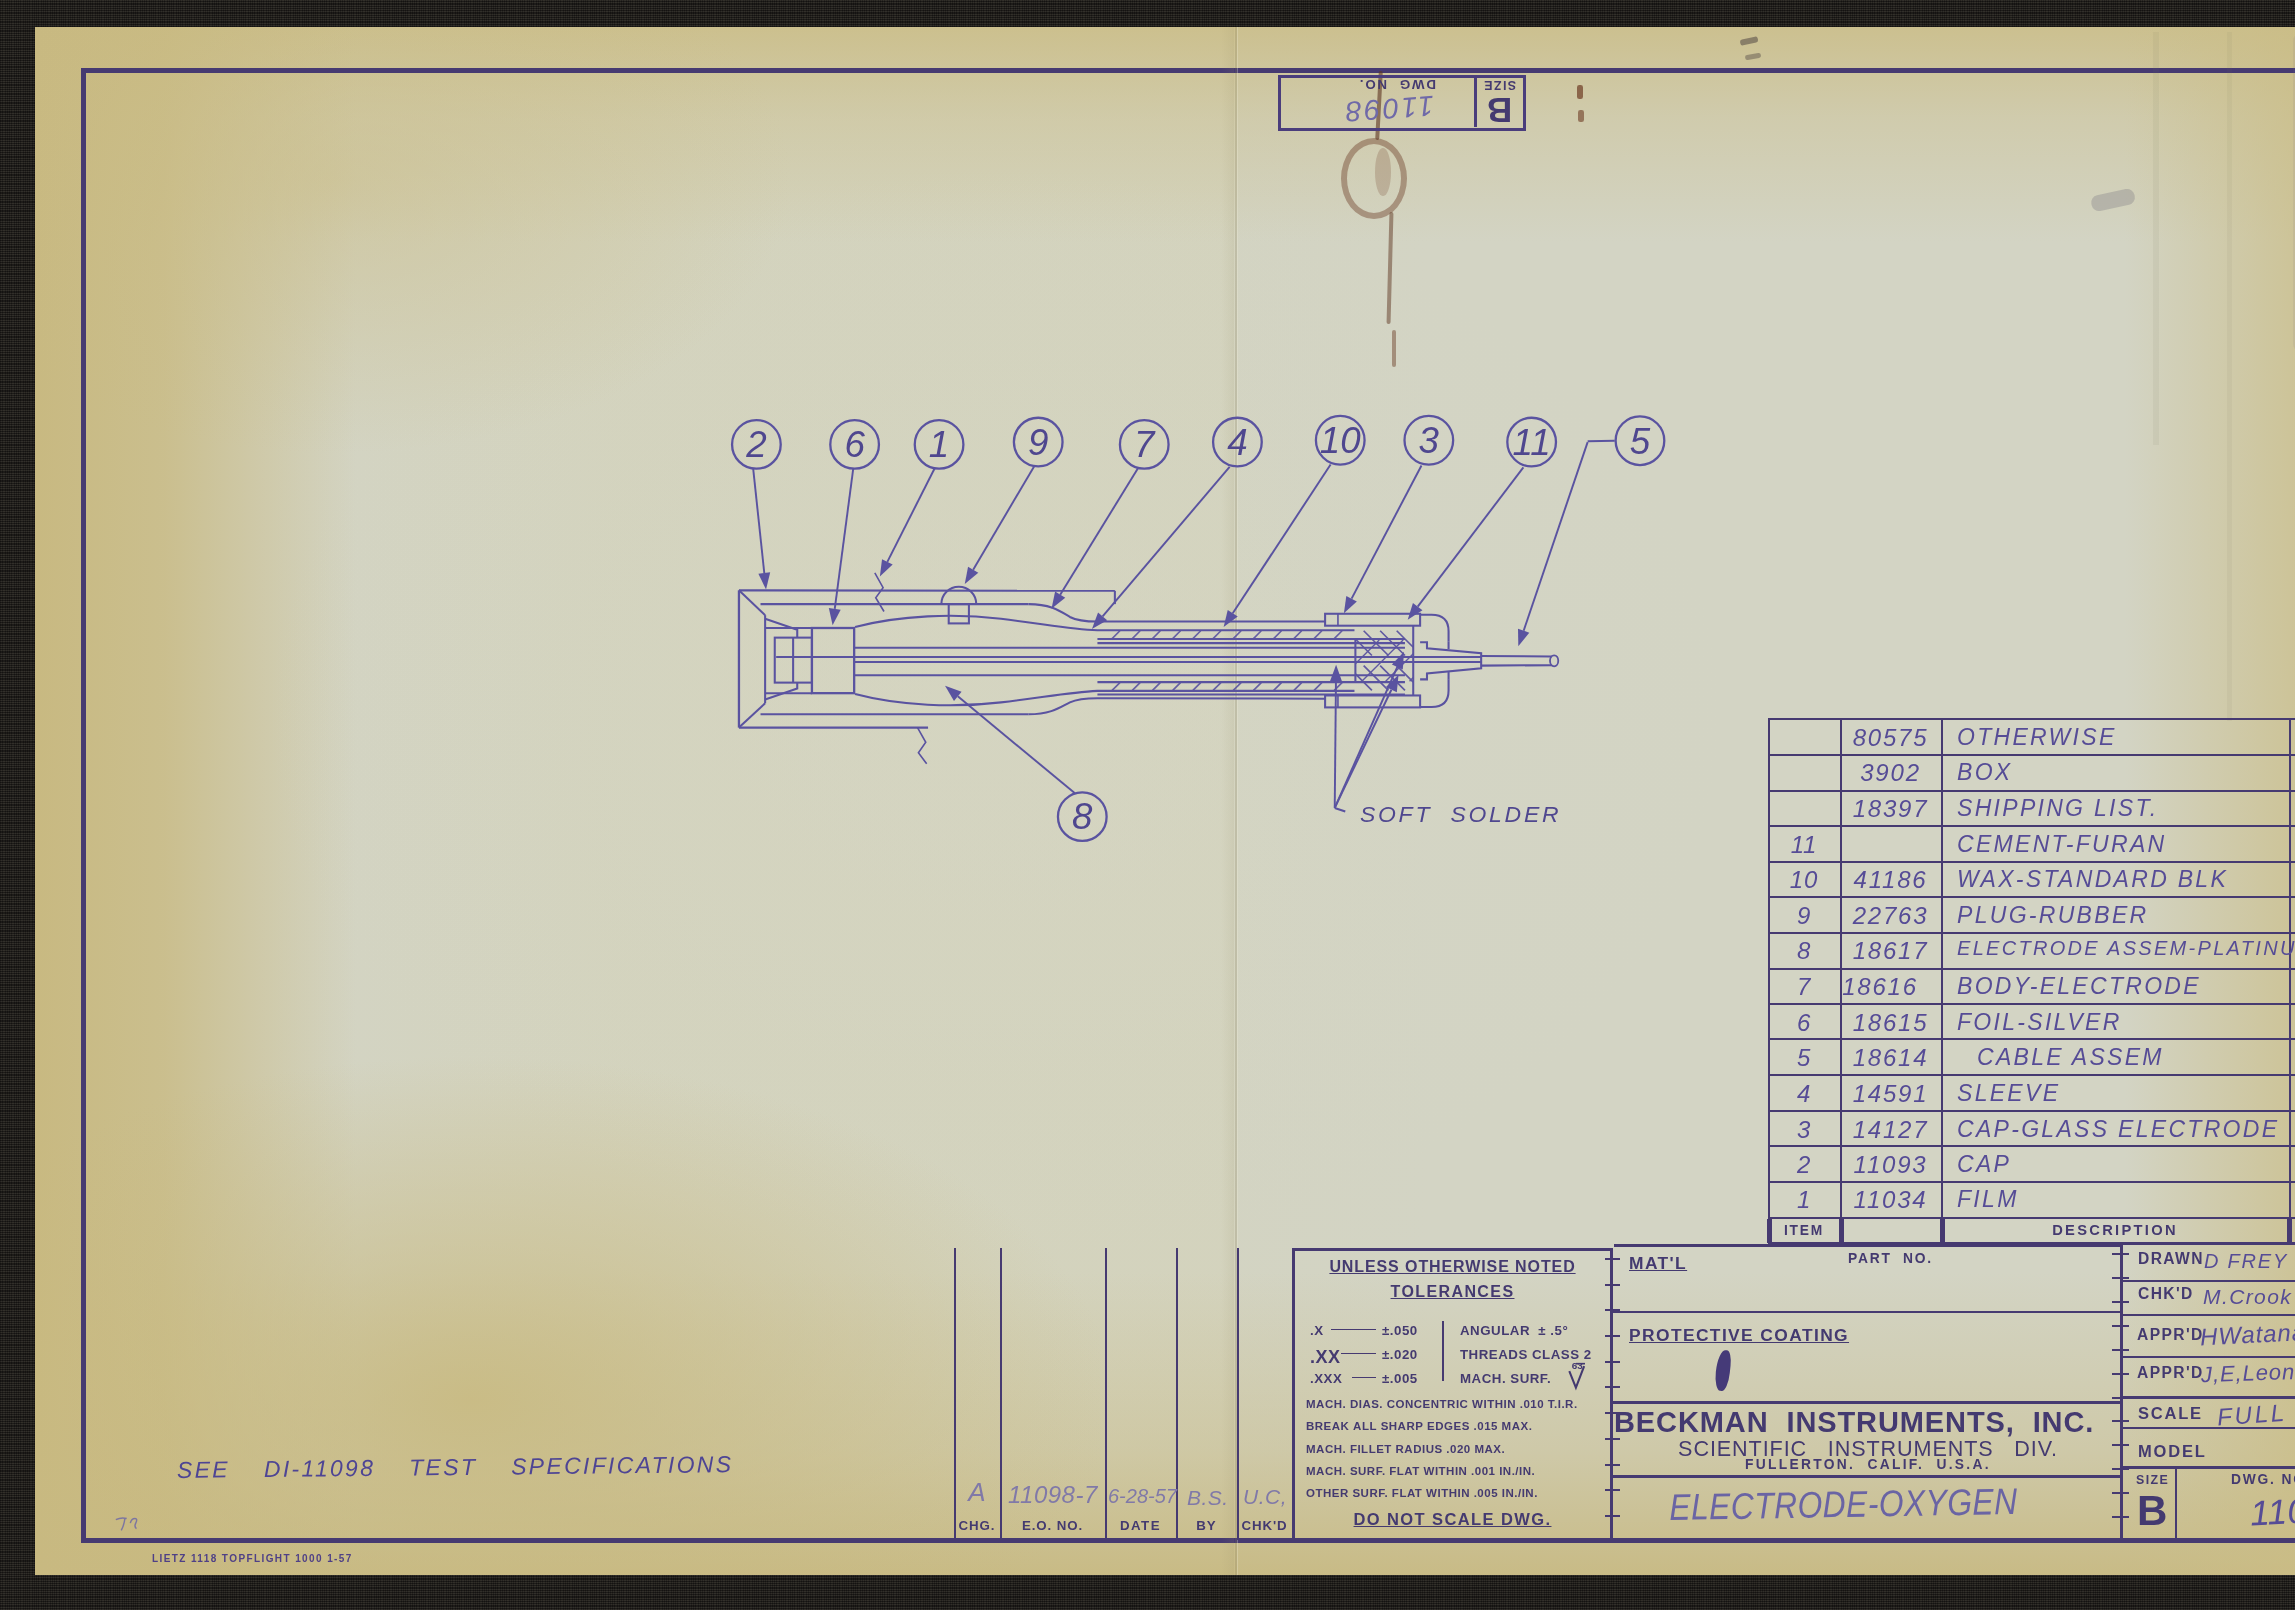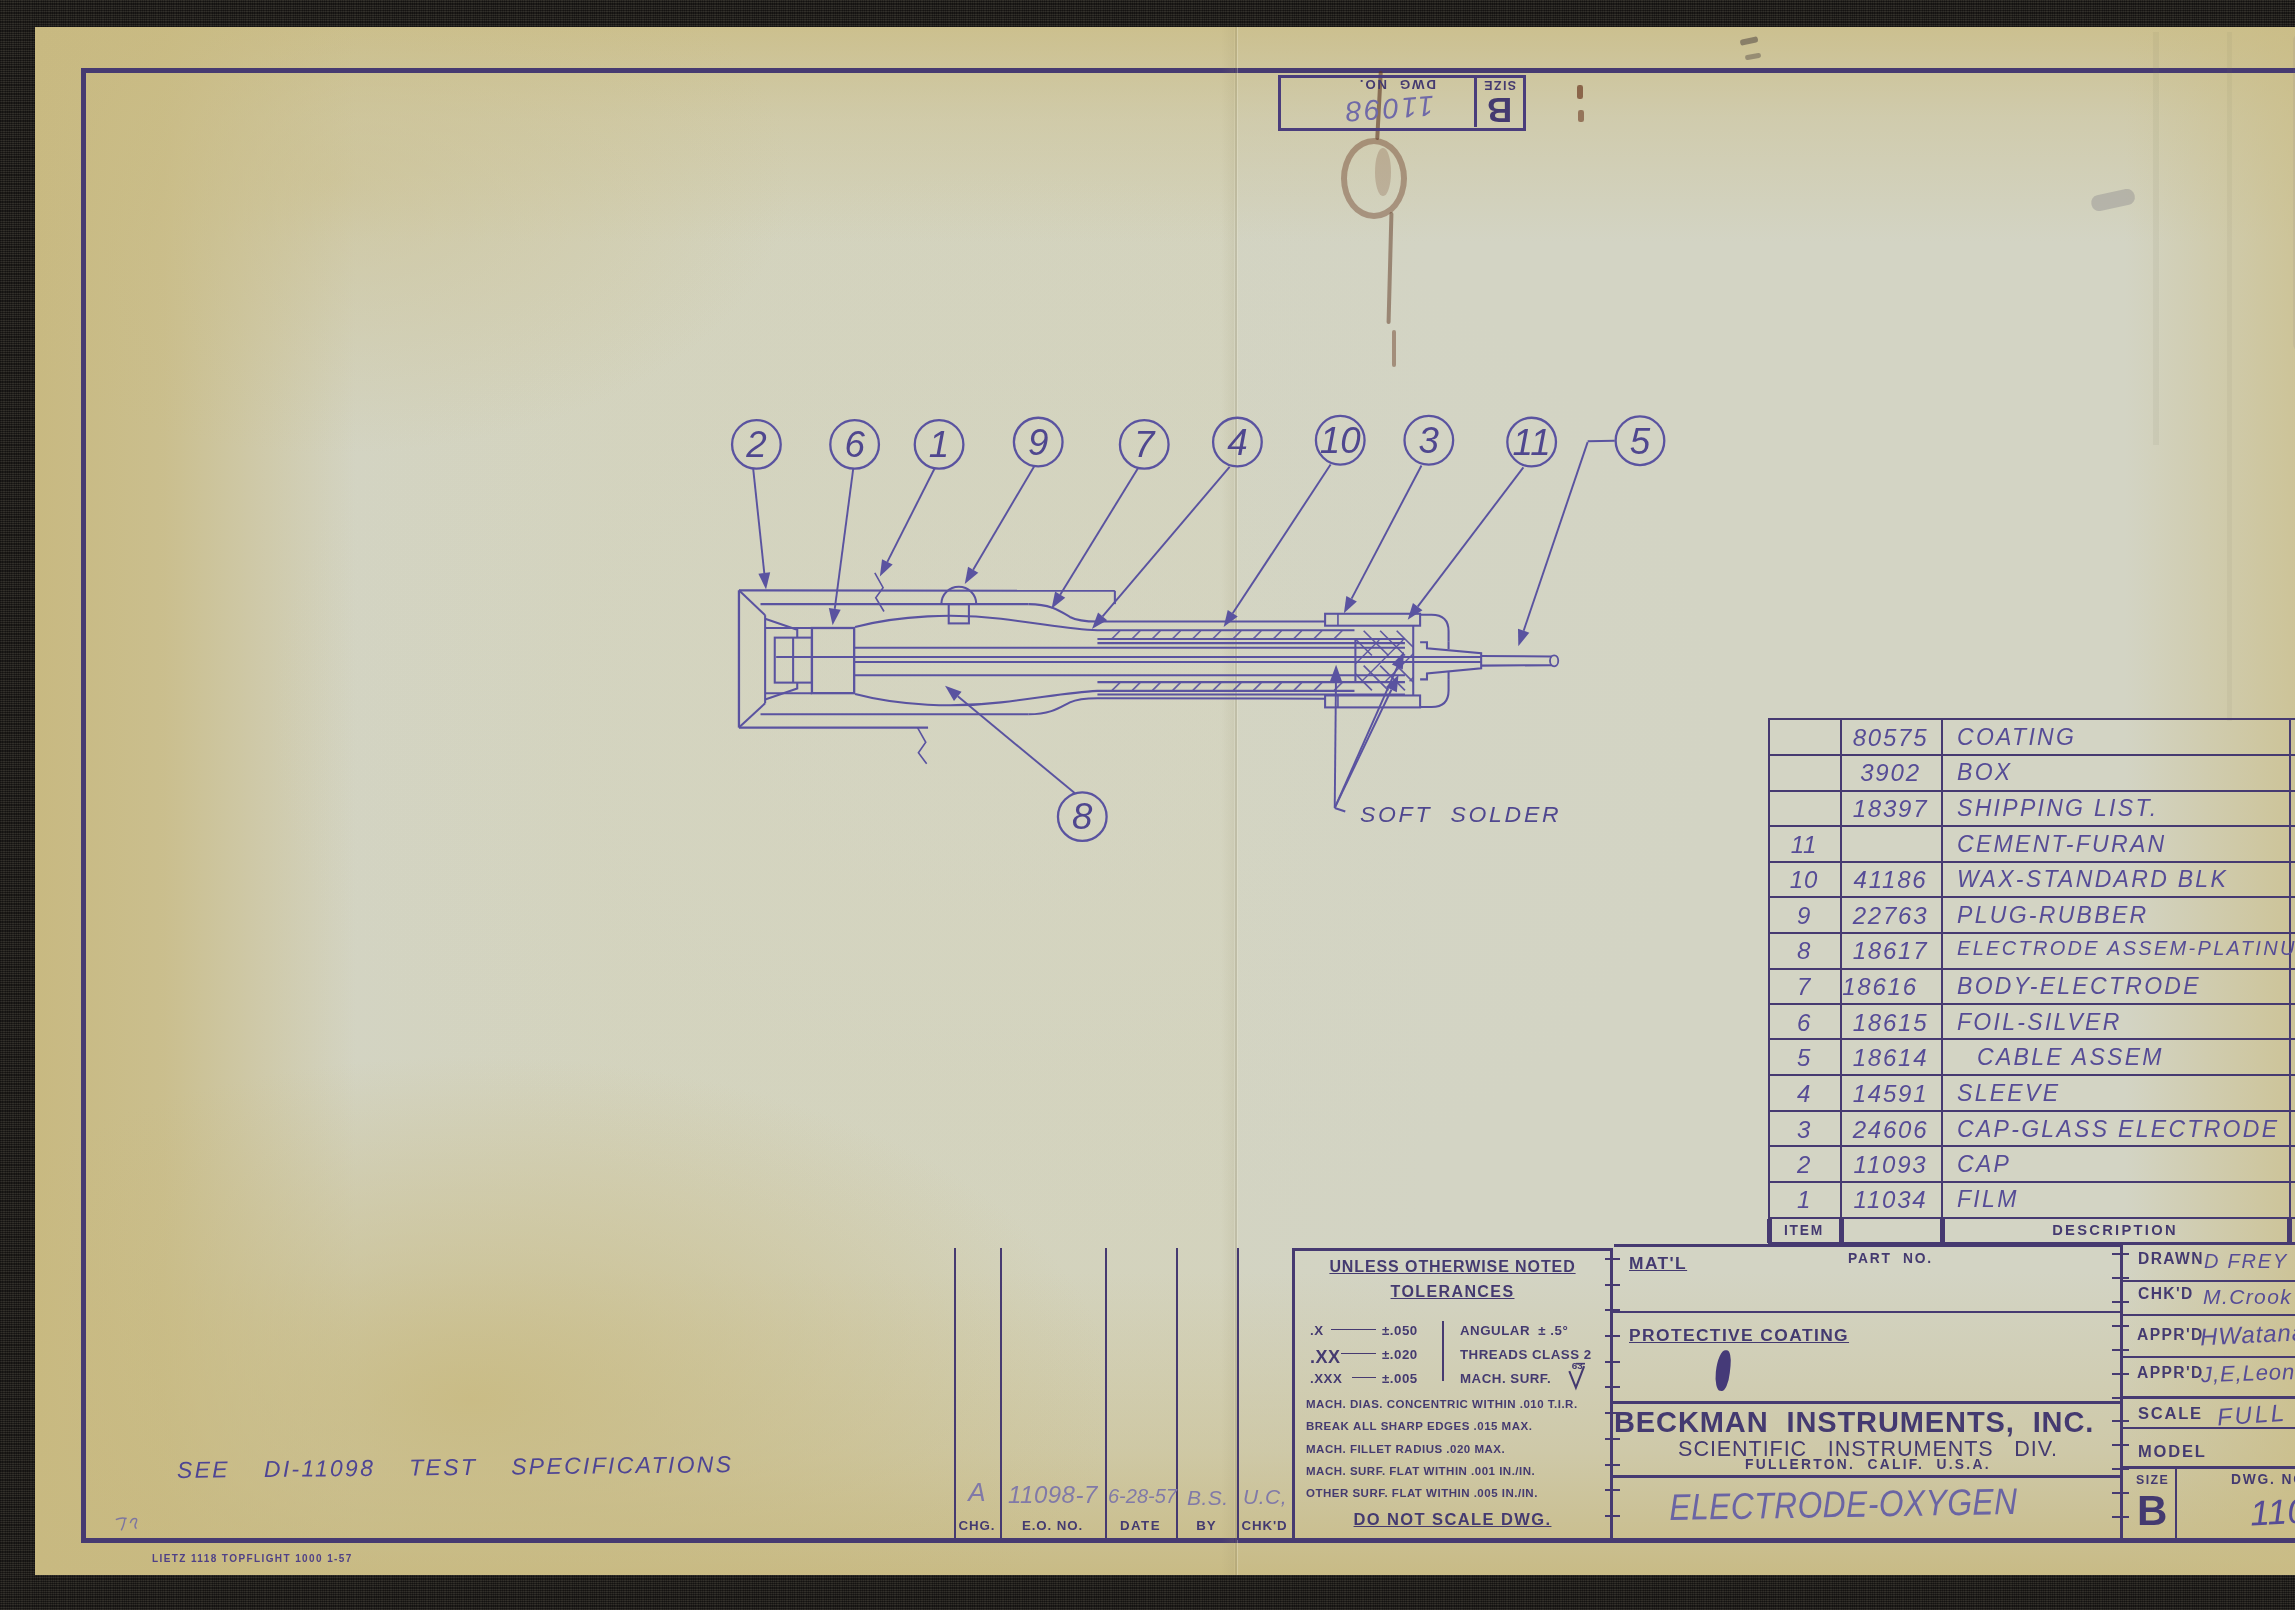--- a/index.html
+++ b/index.html
@@ -223,21 +223,21 @@
 <div class="abs" style="left:1768px;top:1110px;width:632px;height:2.3px;background:#463a71;"></div>
 <div class="abs" style="left:1768px;top:1145px;width:632px;height:2.3px;background:#463a71;"></div>
 <div class="abs" style="left:1768px;top:1181px;width:632px;height:2.3px;background:#463a71;"></div>
 <div class="abs" style="left:1768px;top:1217px;width:632px;height:2.3px;background:#463a71;"></div>
 <div class="abs" style="left:1768px;top:1242px;width:632px;height:2.8px;background:#463a71;"></div>
 <div class="abs" style="left:1768px;top:718px;width:2.3px;height:526px;background:#463a71;"></div>
 <div class="abs" style="left:1840px;top:718px;width:2.3px;height:526px;background:#463a71;"></div>
 <div class="abs" style="left:1941px;top:718px;width:2.3px;height:526px;background:#463a71;"></div>
 <div class="abs" style="left:2289px;top:718px;width:2.3px;height:526px;background:#463a71;"></div>
 <div class="hand" style="left:1840px;top:724px;font-size:24px;color:#564c96;letter-spacing:1.8px;width:101px;text-align:center;">80575</div>
-<div class="hand" style="left:1957px;top:724px;font-size:23px;color:#564c96;letter-spacing:2.3px;">COATING</div>
+<div class="hand" style="left:1957px;top:724px;font-size:23px;color:#564c96;letter-spacing:2.3px;">OTHERWISE</div>
 
 <div class="hand" style="left:1840px;top:759px;font-size:24px;color:#564c96;letter-spacing:1.8px;width:101px;text-align:center;">3902</div>
 <div class="hand" style="left:1957px;top:759px;font-size:23px;color:#564c96;letter-spacing:2.3px;">BOX</div>
 
 <div class="hand" style="left:1840px;top:795px;font-size:24px;color:#564c96;letter-spacing:1.8px;width:101px;text-align:center;">18397</div>
 <div class="hand" style="left:1957px;top:795px;font-size:23px;color:#564c96;letter-spacing:2.3px;">SHIPPING LIST.</div>
 
 <div class="hand" style="left:1768px;top:831px;font-size:24px;color:#564c96;letter-spacing:0.9px;width:72px;text-align:center;">11</div>
 <div class="hand" style="left:1957px;top:831px;font-size:23px;color:#564c96;letter-spacing:2.3px;">CEMENT-FURAN</div>
 
@@ -263,21 +263,21 @@
 
 <div class="hand" style="left:1768px;top:1044px;font-size:24px;color:#564c96;letter-spacing:0.9px;width:72px;text-align:center;">5</div>
 <div class="hand" style="left:1840px;top:1044px;font-size:24px;color:#564c96;letter-spacing:1.8px;width:101px;text-align:center;">18614</div>
 <div class="hand" style="left:1957px;top:1044px;font-size:23px;color:#564c96;letter-spacing:2.3px;margin-left:20px;">CABLE ASSEM</div>
 
 <div class="hand" style="left:1768px;top:1080px;font-size:24px;color:#564c96;letter-spacing:0.9px;width:72px;text-align:center;">4</div>
 <div class="hand" style="left:1840px;top:1080px;font-size:24px;color:#564c96;letter-spacing:1.8px;width:101px;text-align:center;">14591</div>
 <div class="hand" style="left:1957px;top:1080px;font-size:23px;color:#564c96;letter-spacing:2.3px;">SLEEVE</div>
 
 <div class="hand" style="left:1768px;top:1116px;font-size:24px;color:#564c96;letter-spacing:0.9px;width:72px;text-align:center;">3</div>
-<div class="hand" style="left:1840px;top:1116px;font-size:24px;color:#564c96;letter-spacing:1.8px;width:101px;text-align:center;">24606</div>
+<div class="hand" style="left:1840px;top:1116px;font-size:24px;color:#564c96;letter-spacing:1.8px;width:101px;text-align:center;">14127</div>
 <div class="hand" style="left:1957px;top:1116px;font-size:23px;color:#564c96;letter-spacing:2.3px;">CAP-GLASS ELECTRODE</div>
 
 <div class="hand" style="left:1768px;top:1151px;font-size:24px;color:#564c96;letter-spacing:0.9px;width:72px;text-align:center;">2</div>
 <div class="hand" style="left:1840px;top:1151px;font-size:24px;color:#564c96;letter-spacing:1.8px;width:101px;text-align:center;">11093</div>
 <div class="hand" style="left:1957px;top:1151px;font-size:23px;color:#564c96;letter-spacing:2.3px;">CAP</div>
 
 <div class="hand" style="left:1768px;top:1186px;font-size:24px;color:#564c96;letter-spacing:0.9px;width:72px;text-align:center;">1</div>
 <div class="hand" style="left:1840px;top:1186px;font-size:24px;color:#564c96;letter-spacing:1.8px;width:101px;text-align:center;">11034</div>
 <div class="hand" style="left:1957px;top:1186px;font-size:23px;color:#564c96;letter-spacing:2.3px;">FILM</div>
 

